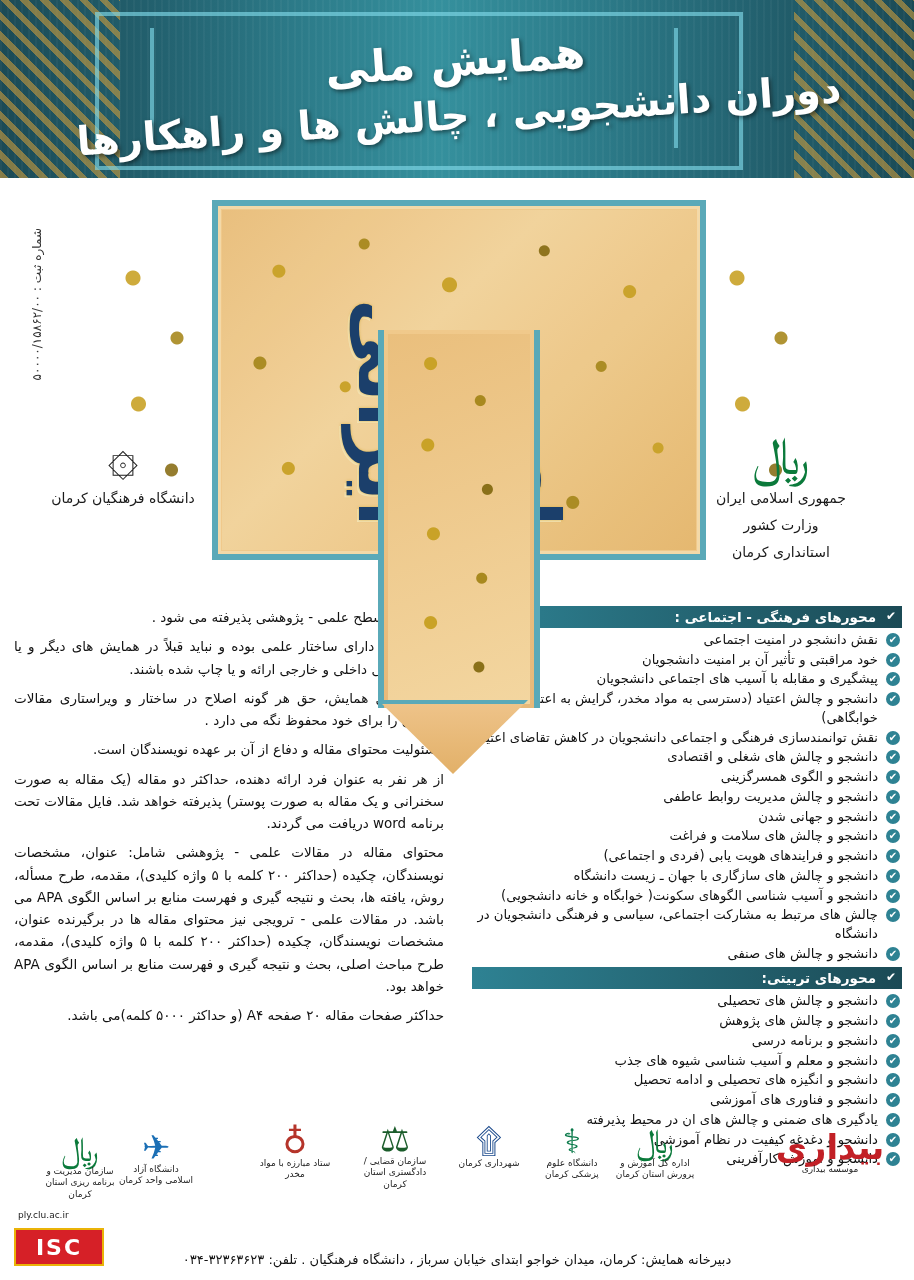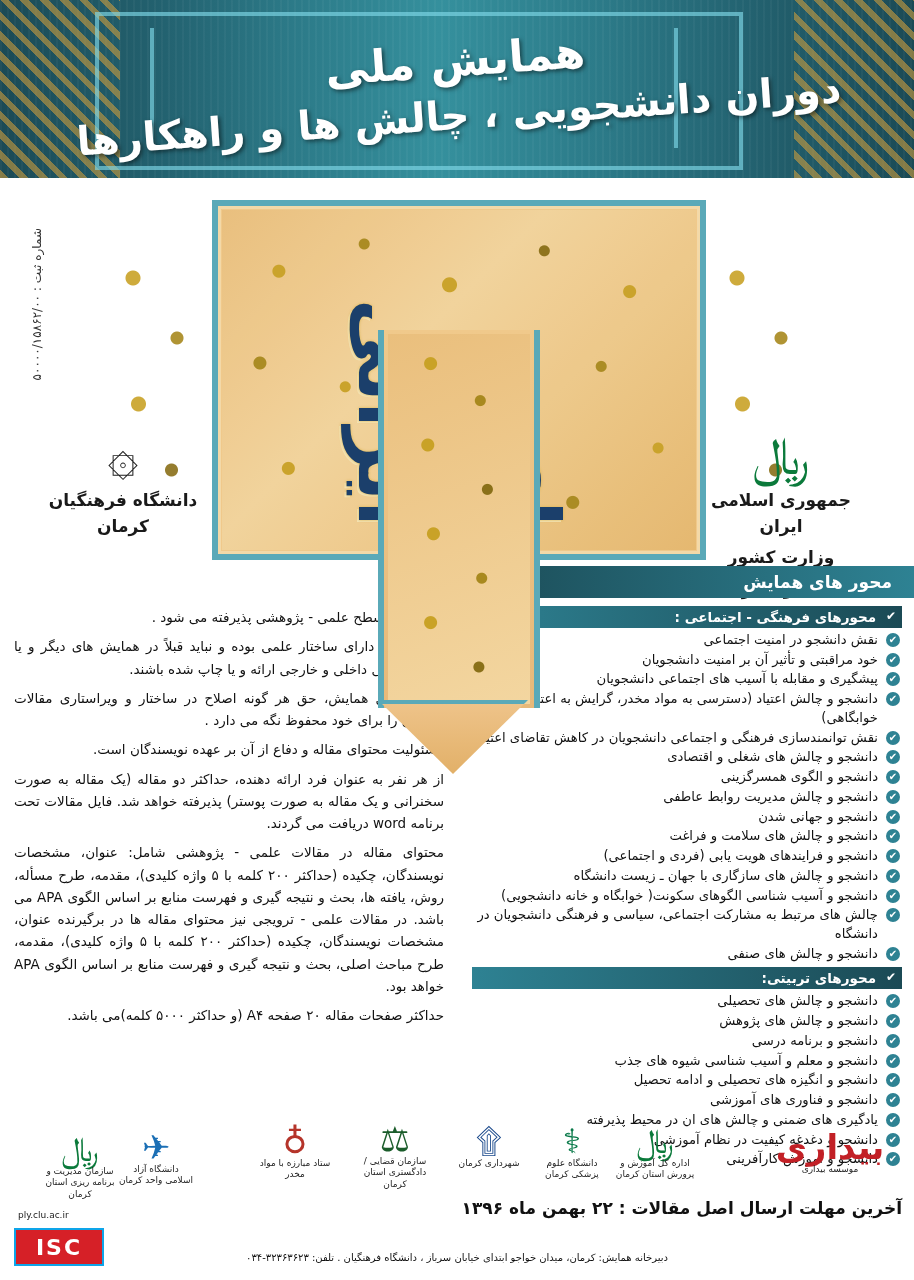--- a/index.html
+++ b/index.html
@@ -135,21 +135,21 @@
     position:absolute;left:48px;top:430px;width:150px;height:120px;text-align:center;
   }
   .logo-right{
     position:absolute;right:48px;top:430px;width:170px;height:125px;text-align:center;
   }
   .emblem{
     font-size:52px;color:#1a1a1a;line-height:1;
   }
   .emblem-green{color:#0b7a3b;}
   .logo-caption{
-    font-size:17px;color:#1a1a1a;margin-top:6px;line-height:1.5;font-weight:bold;
+    font-size:14px;color:#1a1a1a;margin-top:6px;line-height:1.5;font-weight:normal;
   }
   .vert-code{
     position:absolute;left:30px;top:228px;
     writing-mode:vertical-rl;transform:rotate(180deg);
     font-size:12px;color:#333;letter-spacing:1px;
   }
 
   
   .head-bar{
     position:absolute;top:566px;height:32px;
@@ -204,27 +204,27 @@
 
   
   .footer-dates{
     position:absolute;right:12px;top:1196px;width:560px;text-align:right;direction:rtl;
   }
   .footer-dates div{
     font-size:17px;font-weight:bold;color:#111;line-height:1.5;
   }
   .footer-addr{
     position:absolute;left:0;top:1252px;width:914px;text-align:center;
-    font-size:10px;color:#111;direction:rtl;
+    font-size:13px;color:#111;direction:rtl;
   }
   .isc-badge{
     position:absolute;left:14px;top:1228px;width:86px;height:34px;
     background:#d62027;color:#fff;font-weight:bold;font-size:22px;
     display:flex;align-items:center;justify-content:center;
-    border:2px solid #0ea5e9;letter-spacing:2px;
+    border:2px solid #eab308;letter-spacing:2px;
   }
   .civilica{
     position:absolute;left:18px;top:1210px;font-size:9px;color:#222;
   }
 </style>
 </head>
 <body>
 
 <div class="poster">
 
@@ -256,23 +256,20 @@
     <div class="logo-caption">دانشگاه فرهنگیان کرمان</div>
   </div>
 
   <div class="logo-right">
     <div class="emblem emblem-green">﷼</div>
     <div class="logo-caption">جمهوری اسلامی ایران</div>
     <div class="logo-caption">وزارت کشور</div>
     <div class="logo-caption">استانداری کرمان</div>
   </div>
 
-  <div class="head-bar head-right">
-    <div class="ht">محور های همایش</div>
-  </div>
 
   <div class="col-left">
     <p>مقالات در سطح علمی - پژوهشی پذیرفته می شود .</p>
     <p>مقالات باید دارای ساختار علمی بوده و نباید قبلاً در همایش های دیگر و یا مجلات علمی داخلی و خارجی ارائه و یا چاپ شده باشند.</p>
     <p>کمیته علمی همایش، حق هر گونه اصلاح در ساختار و ویراستاری مقالات دریافتی را برای خود محفوظ نگه می دارد .</p>
     <p>مسئولیت محتوای مقاله و دفاع از آن بر عهده نویسندگان است.</p>
     <p>از هر نفر به عنوان فرد ارائه دهنده، حداکثر دو مقاله (یک مقاله به صورت سخنرانی و یک مقاله به صورت پوستر) پذیرفته خواهد شد. فایل مقالات تحت برنامه word دریافت می گردند.</p>
     <p>محتوای مقاله در مقالات علمی - پژوهشی شامل: عنوان، مشخصات نویسندگان، چکیده (حداکثر ۲۰۰ کلمه با ۵ واژه کلیدی)، مقدمه، طرح مسأله، روش، یافته ها، بحث و نتیجه گیری و فهرست منابع بر اساس الگوی APA می باشد. در مقالات علمی - ترویجی نیز محتوای مقاله ها در برگیرنده عنوان، مشخصات نویسندگان، چکیده (حداکثر ۲۰۰ کلمه با ۵ واژه کلیدی)، مقدمه، طرح مباحث اصلی، بحث و نتیجه گیری و فهرست منابع بر اساس الگوی APA خواهد بود.</p>
     <p>حداکثر صفحات مقاله ۲۰ صفحه A۴ (و حداکثر ۵۰۰۰ کلمه)می باشد.</p>
   </div>
@@ -343,24 +340,20 @@
       <div class="mini-glyph emblem-green">﷼</div>
       <div>اداره کل آموزش و پرورش استان کرمان</div>
     </div>
     <div class="mini-logo" style="left:770px;top:20px;width:120px;">
       <div class="mini-glyph" style="color:#c22026;font-size:34px;font-weight:bold">بیداری</div>
       <div>موسسه بیداری</div>
     </div>
   </div>
 
   <div class="footer-dates">
-    <div>
-      <span>آخرین مهلت ارسال اصل مقالات :</span>
-      <span>۲۲ بهمن ماه ۱۳۹۶</span>
-    </div>
   </div>
 
   <div class="footer-addr">دبیرخانه همایش: کرمان، میدان خواجو ابتدای خیابان سرباز ، دانشگاه فرهنگیان .     تلفن: ۳۲۳۶۳۶۲۳-۰۳۴</div>
 
   <div class="civilica">ply.clu.ac.ir</div>
   <div class="isc-badge">ISC</div>
 
 </div>
 
 </body></html>

